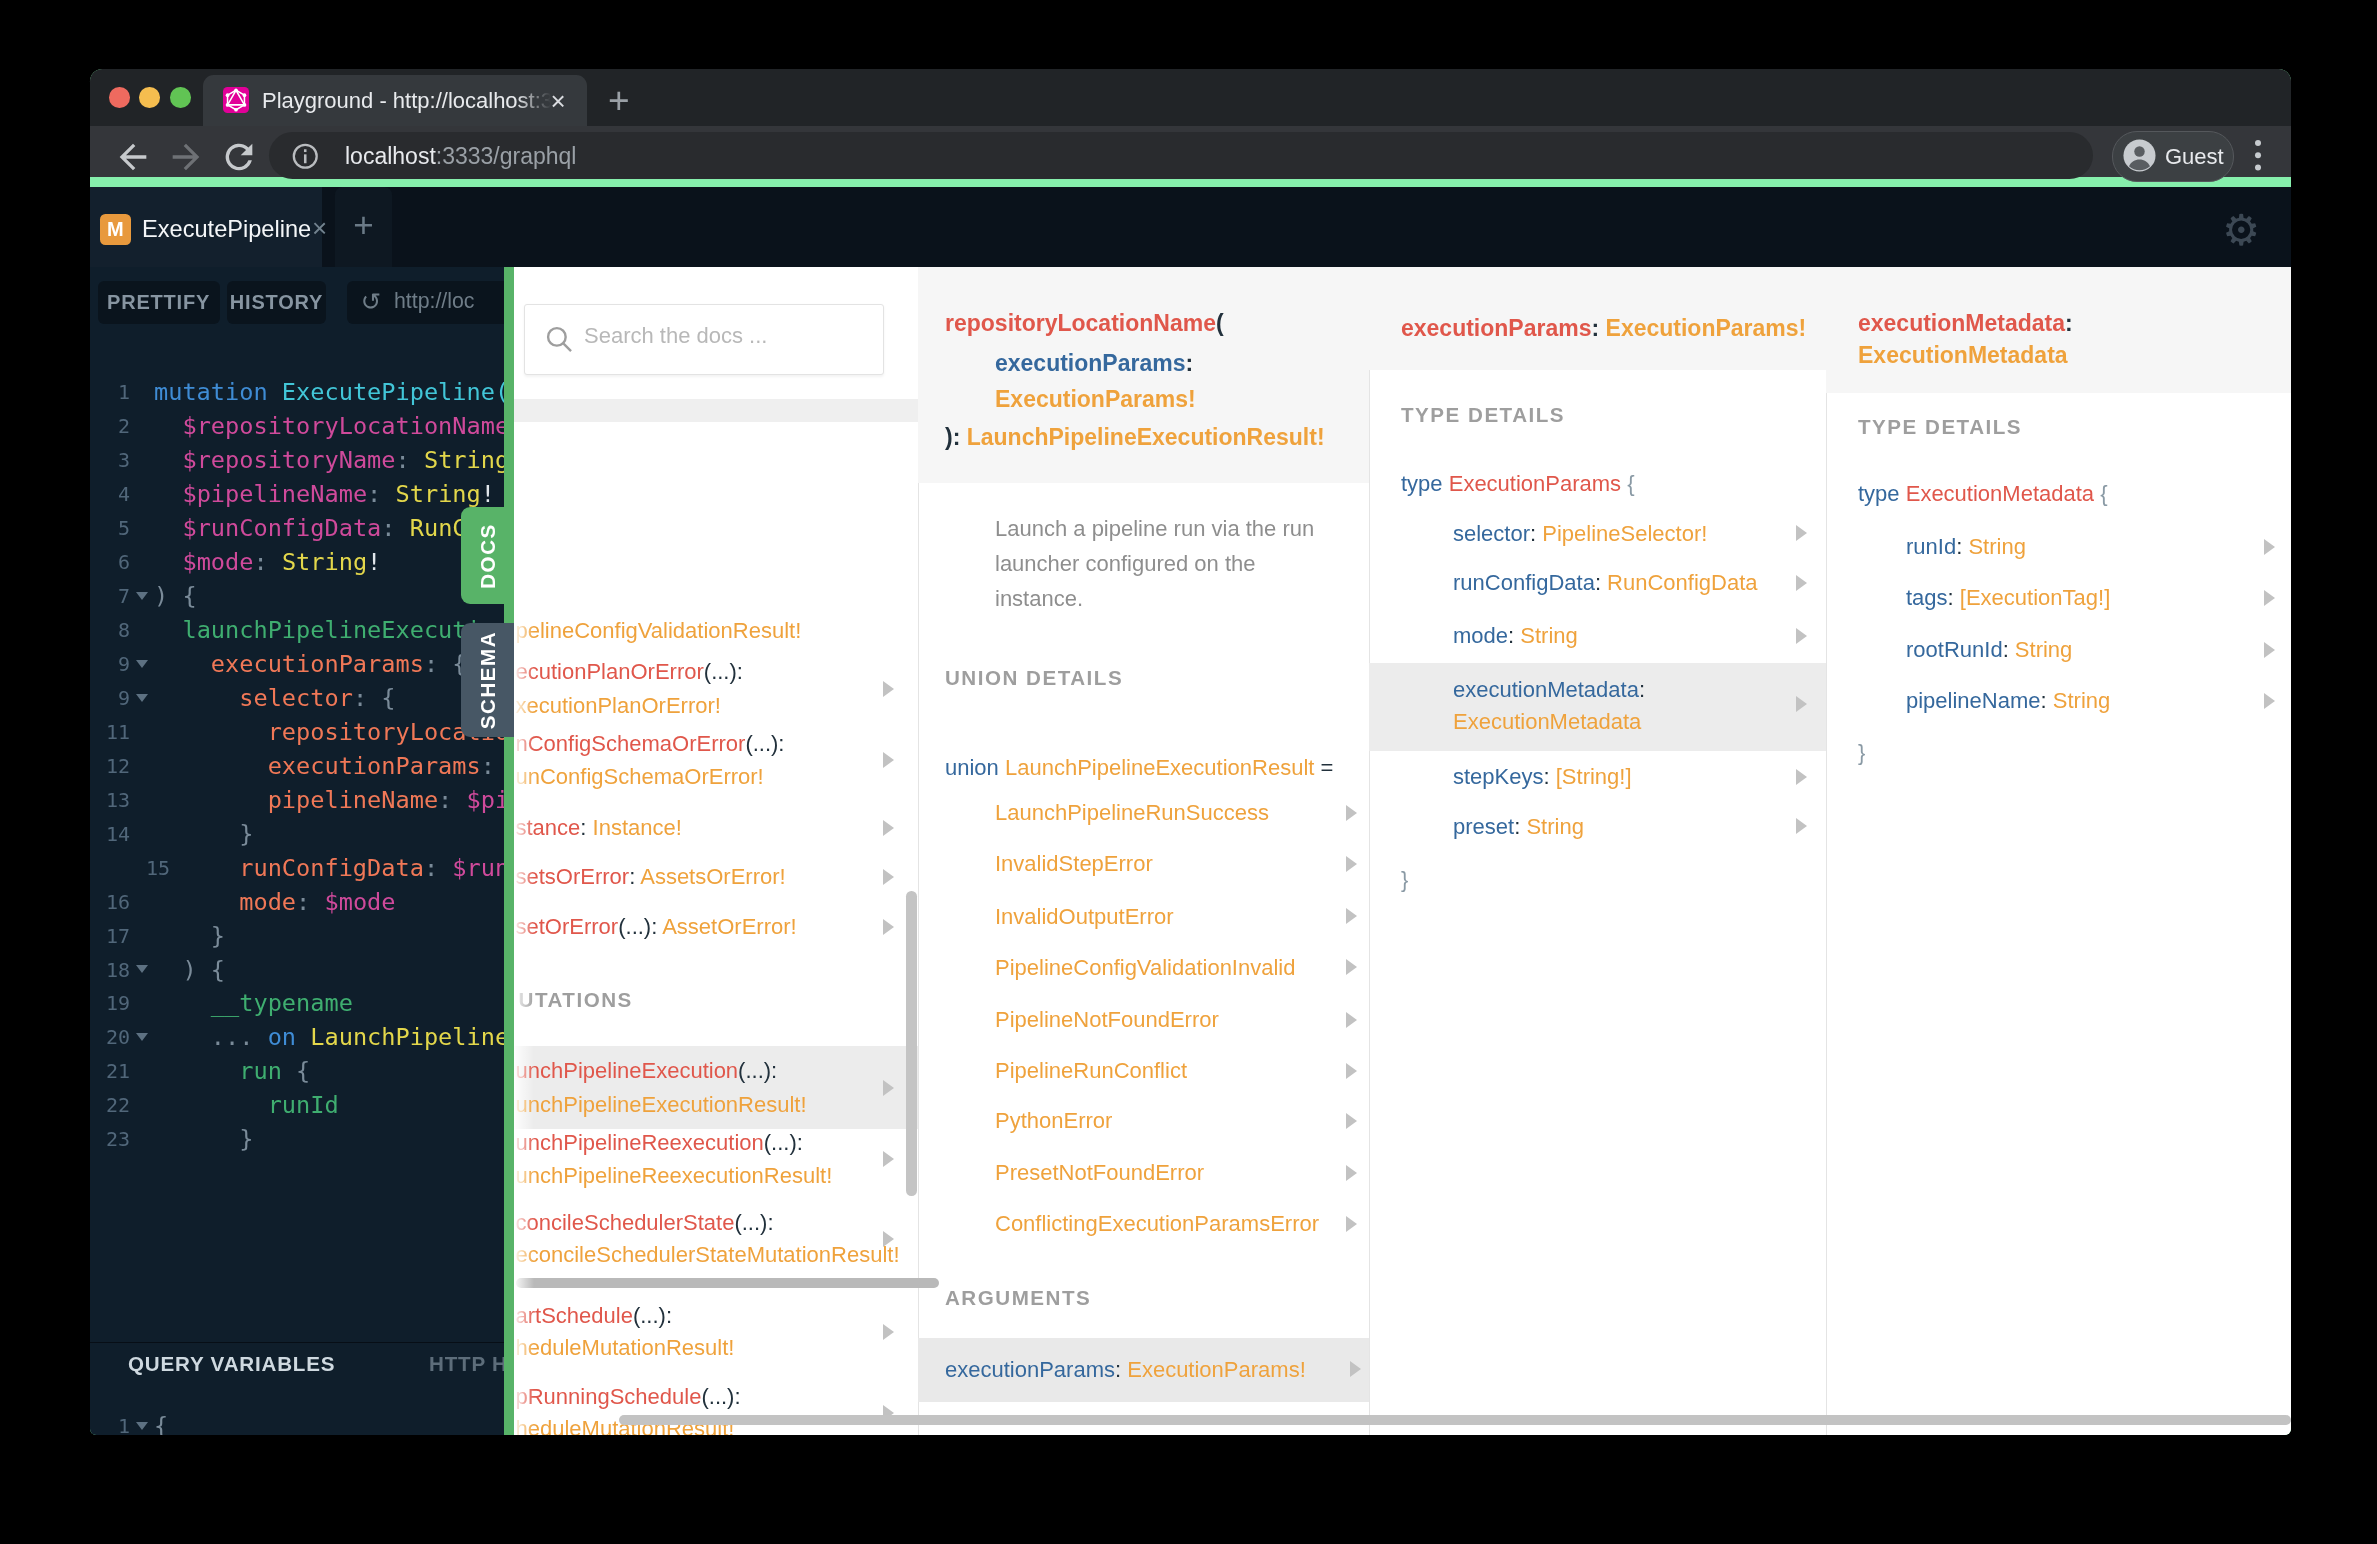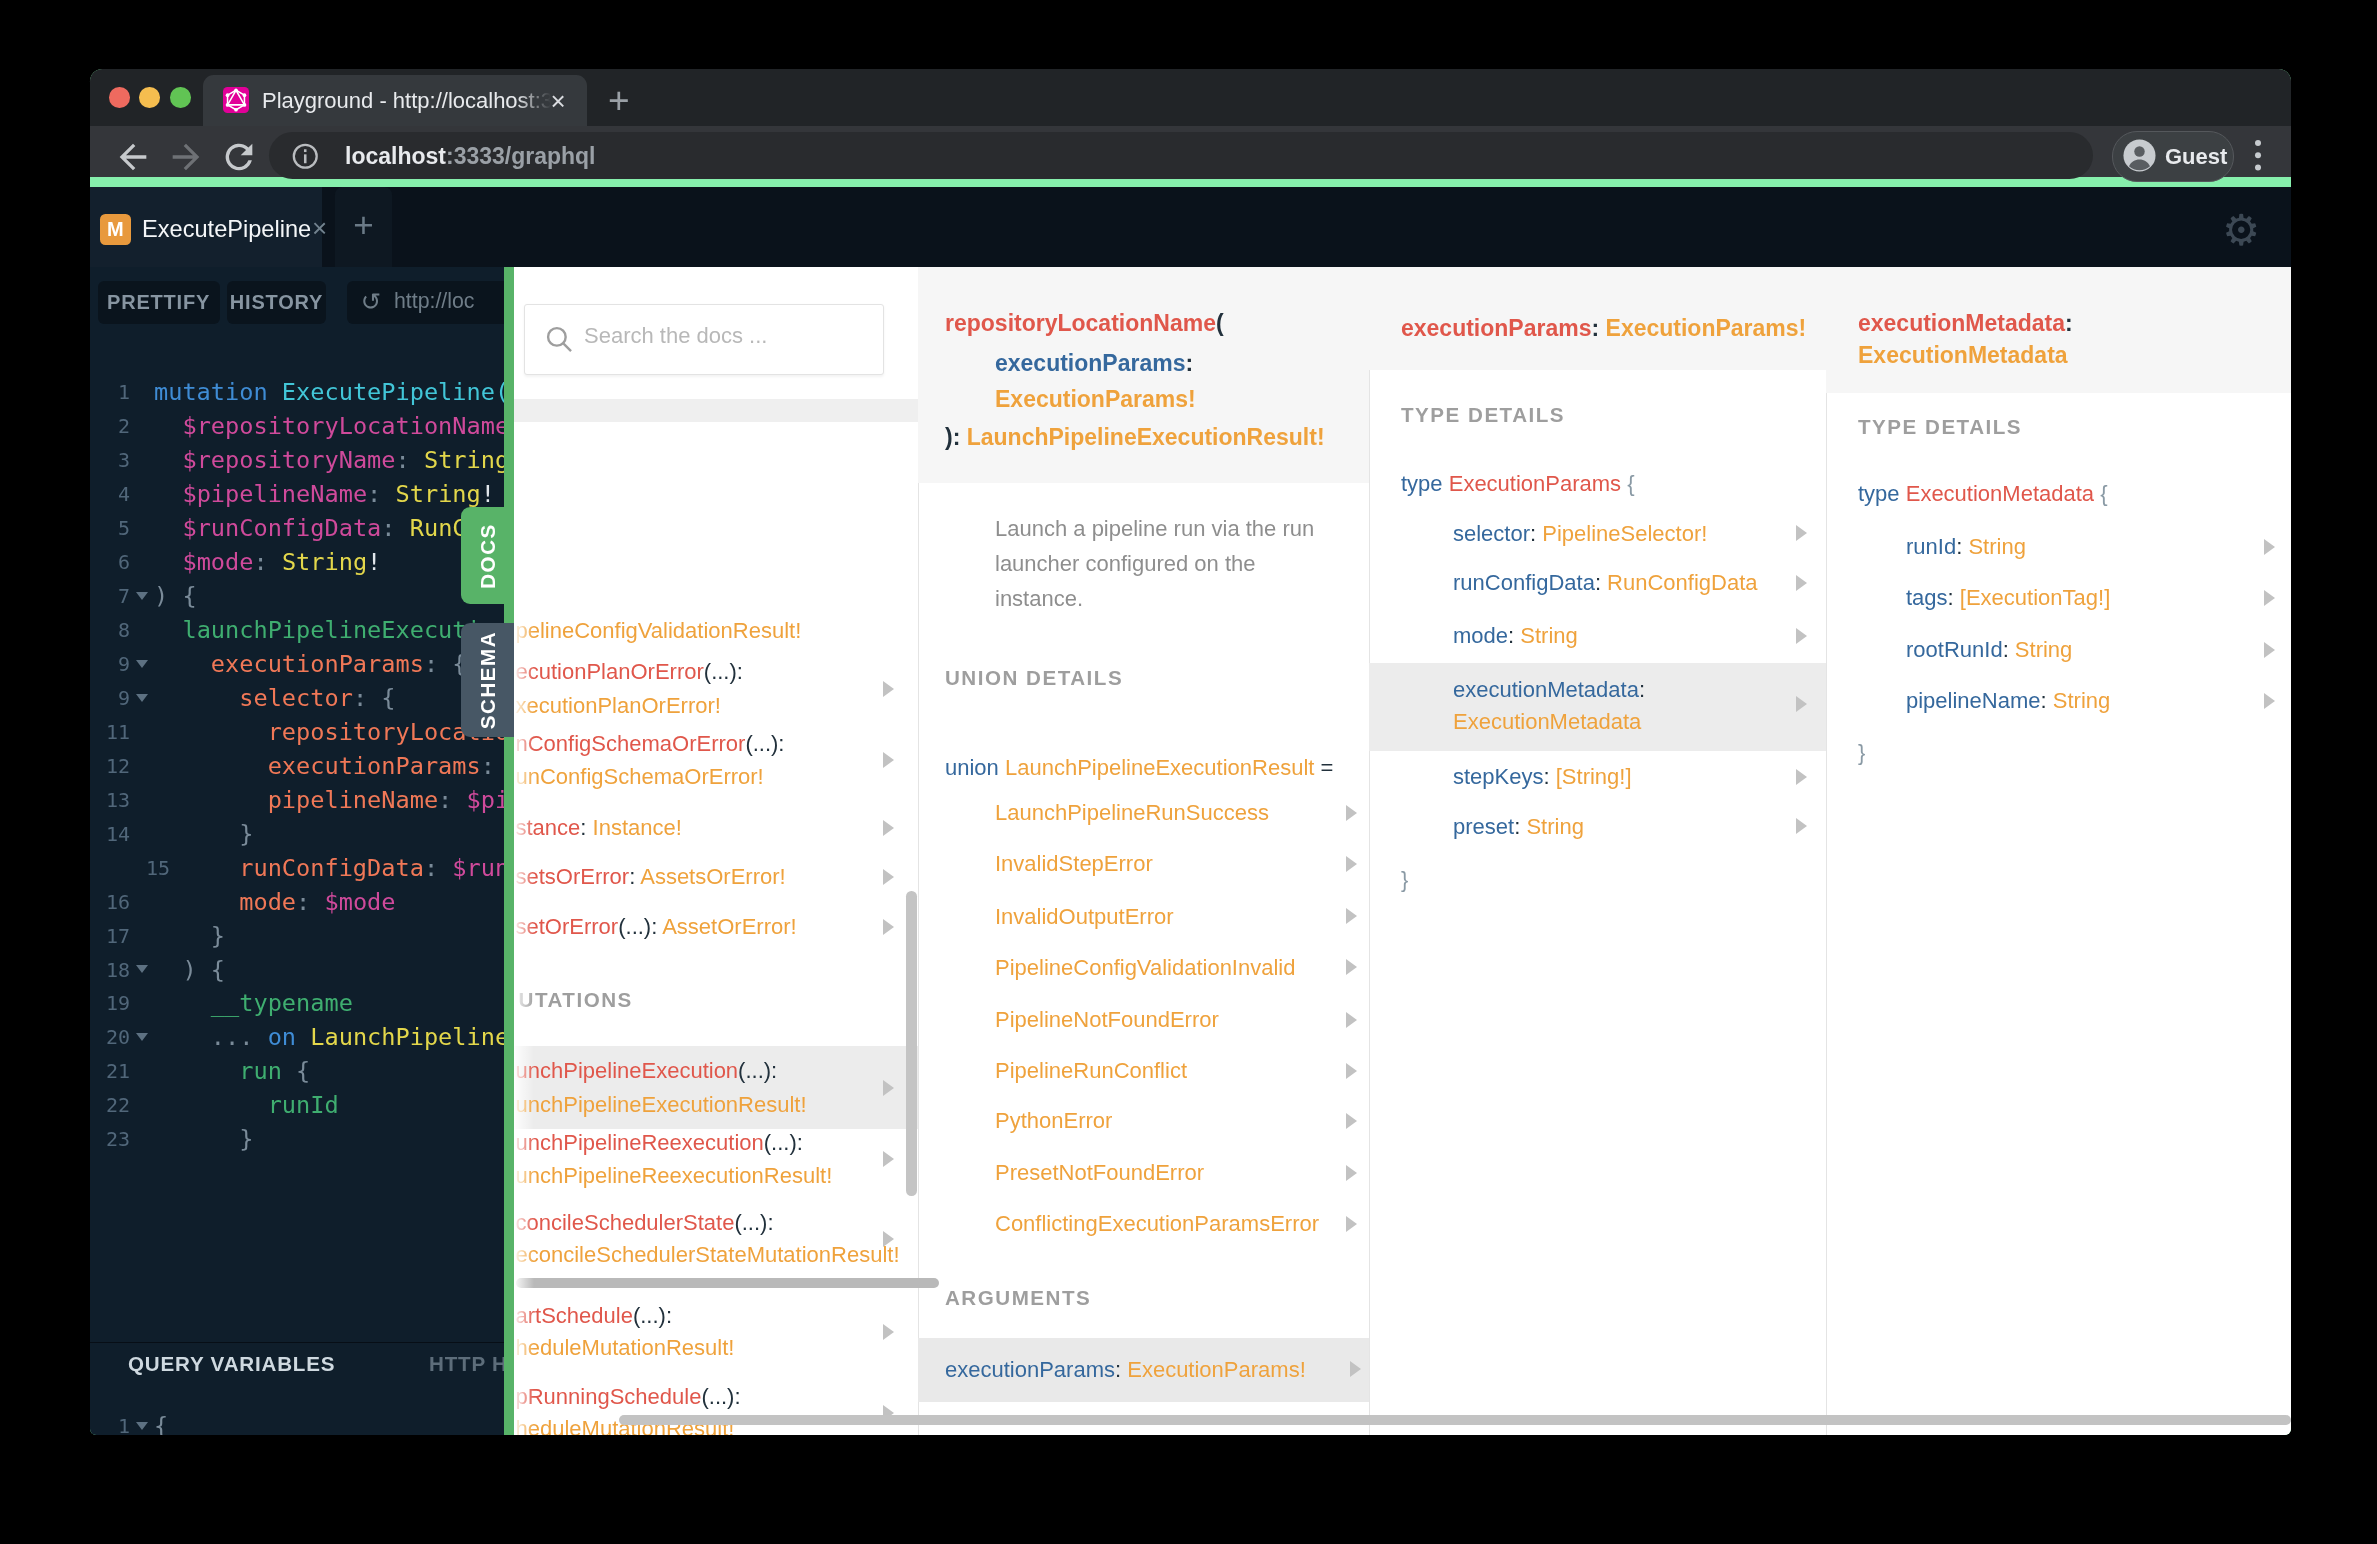--- a/index.html
+++ b/index.html
@@ -8,21 +8,21 @@
   .win{position:absolute;left:90px;top:69px;width:2201px;height:1366px;border-radius:12.2px 12.2px 6.1px 6.1px;overflow:hidden;background:#86efac;}
 
   
   .titlebar{position:absolute;left:0;top:0;width:100%;height:57px;background:#212427;}
   .tl{position:absolute;top:18.3px;width:20.6px;height:20.6px;border-radius:50%;}
   .btab{position:absolute;left:113px;top:6.1px;width:384px;height:51px;background:#35393d;border-radius:10.7px 10.7px 0 0;}
   .btab .fav{position:absolute;left:20px;top:12.2px;width:26px;height:26px;border-radius:4.6px;background:#e10098;}
   .btab .ttl{position:absolute;left:59px;top:13px;font-size:22px;color:#e8eaed;white-space:nowrap;width:289px;overflow:hidden;-webkit-mask-image:linear-gradient(90deg,#000 88%,transparent);mask-image:linear-gradient(90deg,#000 88%,transparent);}
   .btab .cls{position:absolute;right:21.3px;top:10.7px;font-size:26px;color:#dadce0;}
   .newtab{position:absolute;left:518px;top:10.7px;font-size:37px;color:#9aa0a6;font-weight:300;}
-  .toolbar{position:absolute;left:0;top:57px;width:100%;height:51px;background:#34363a;font-weight:bold;}
+  .toolbar{position:absolute;left:0;top:57px;width:100%;height:51px;background:#34363a;}
   .navic{position:absolute;top:10.7px;}
   .omni{position:absolute;left:179px;top:6.1px;width:1824px;height:47px;background:#292b2e;border-radius:23.6px;}
   .omni .host{position:absolute;left:76px;top:10.7px;font-size:23px;color:#e8eaed;white-space:pre;}
   .guest{position:absolute;left:2022px;top:4.6px;width:120px;height:49px;background:#3c4043;border:0.8px solid #55585c;border-radius:25px;}
   .guest .glabel{position:absolute;left:52px;top:12.2px;font-size:22px;color:#e8eaed;}
   .dots{position:absolute;left:2165px;top:13.7px;width:6.1px;height:6.1px;border-radius:50%;background:#c7cbcf;box-shadow:0 12.2px 0 #c7cbcf,0 24.4px 0 #c7cbcf;}
 
   
   .pghead{position:absolute;left:0;top:118px;width:100%;height:80px;background:#0a121b;}
   .pgtab{position:absolute;left:0;top:0;width:232px;height:80px;background:#13202d;}

